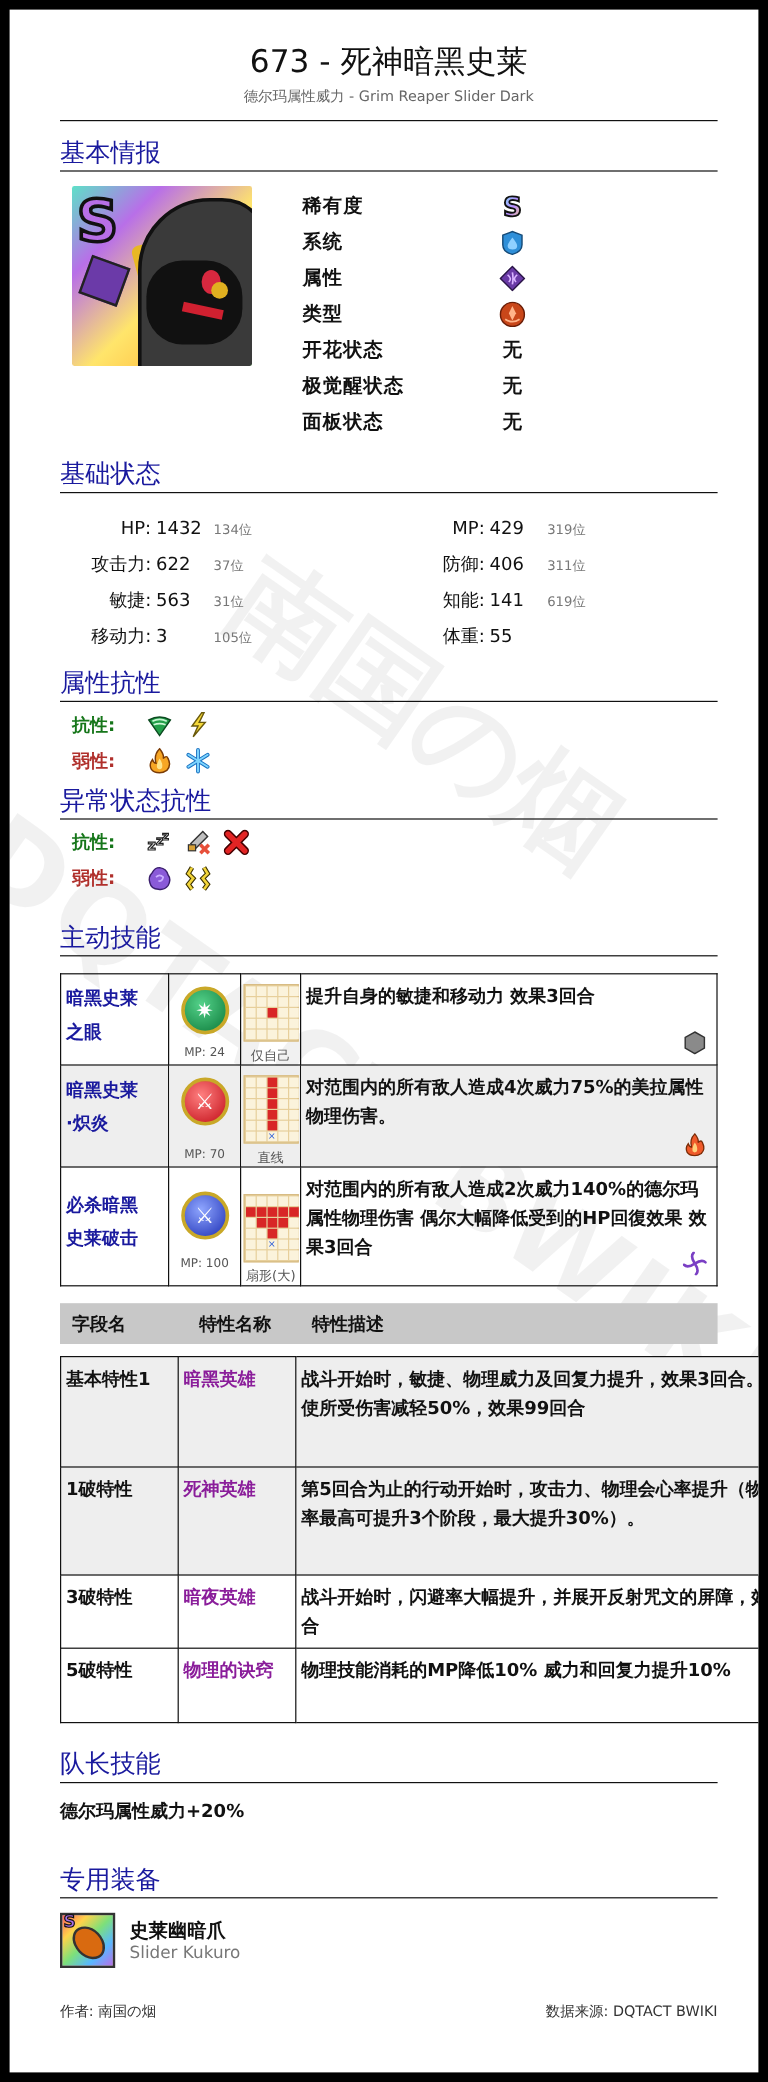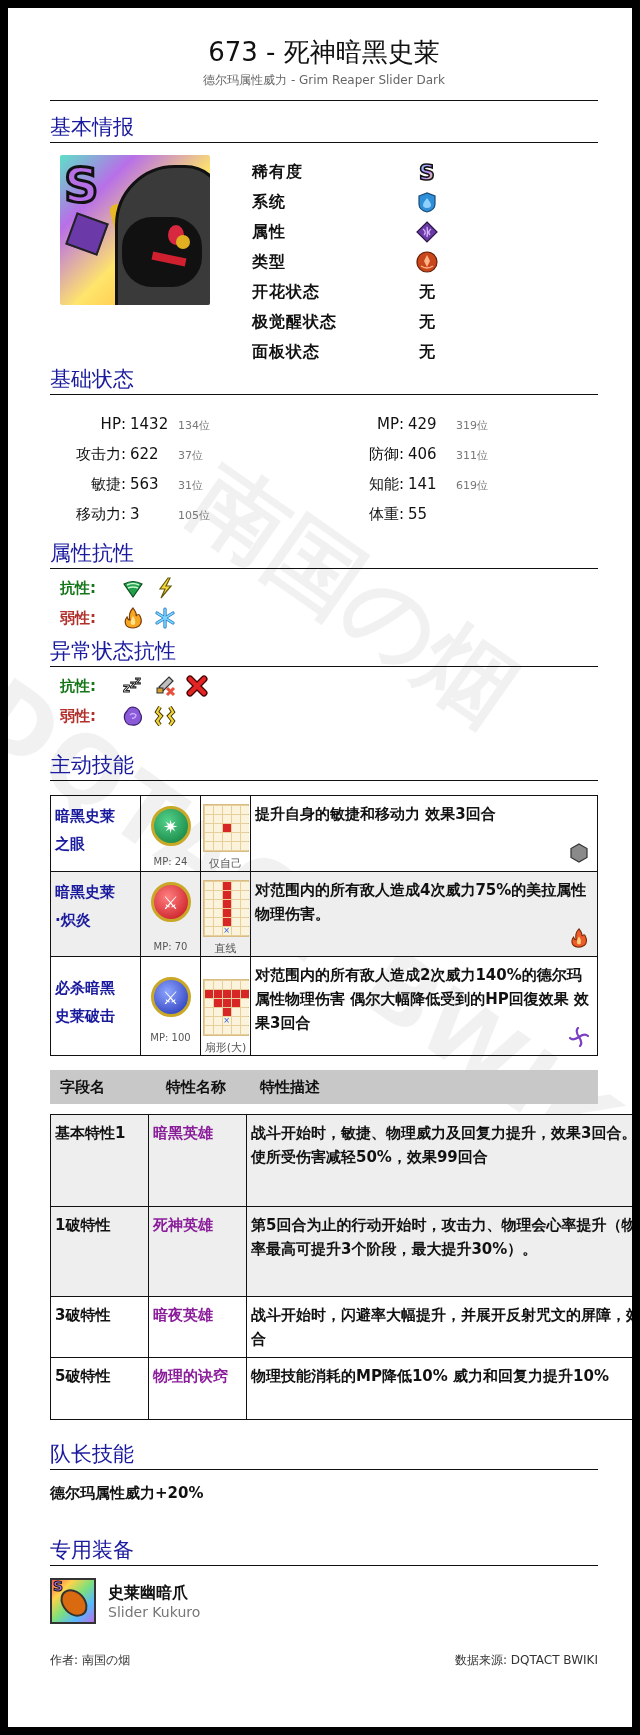--- a/index.html
+++ b/index.html
@@ -182,21 +182,21 @@
           <span class="info-label">极觉醒状态</span>
           <span class="info-value">无</span>
         </div>
         <div class="info-row">
           <span class="info-label">面板状态</span>
           <span class="info-value">无</span>
         </div>
       </div>
     </div>
 
-    <div class="sec-head" style="margin-top:0;">基础状态</div>
+    <div class="sec-head" style="margin-top:16px;">基础状态</div>
     <div class="stats">
       <div class="stat" style="left:0; top:8px;">
         <span class="lab">HP:</span>
         <span class="val">1432</span>
         <span class="rank">134位</span>
       </div>
       <div class="stat" style="left:0; top:38px;">
         <span class="lab">攻击力:</span>
         <span class="val">622</span>
         <span class="rank">37位</span>

